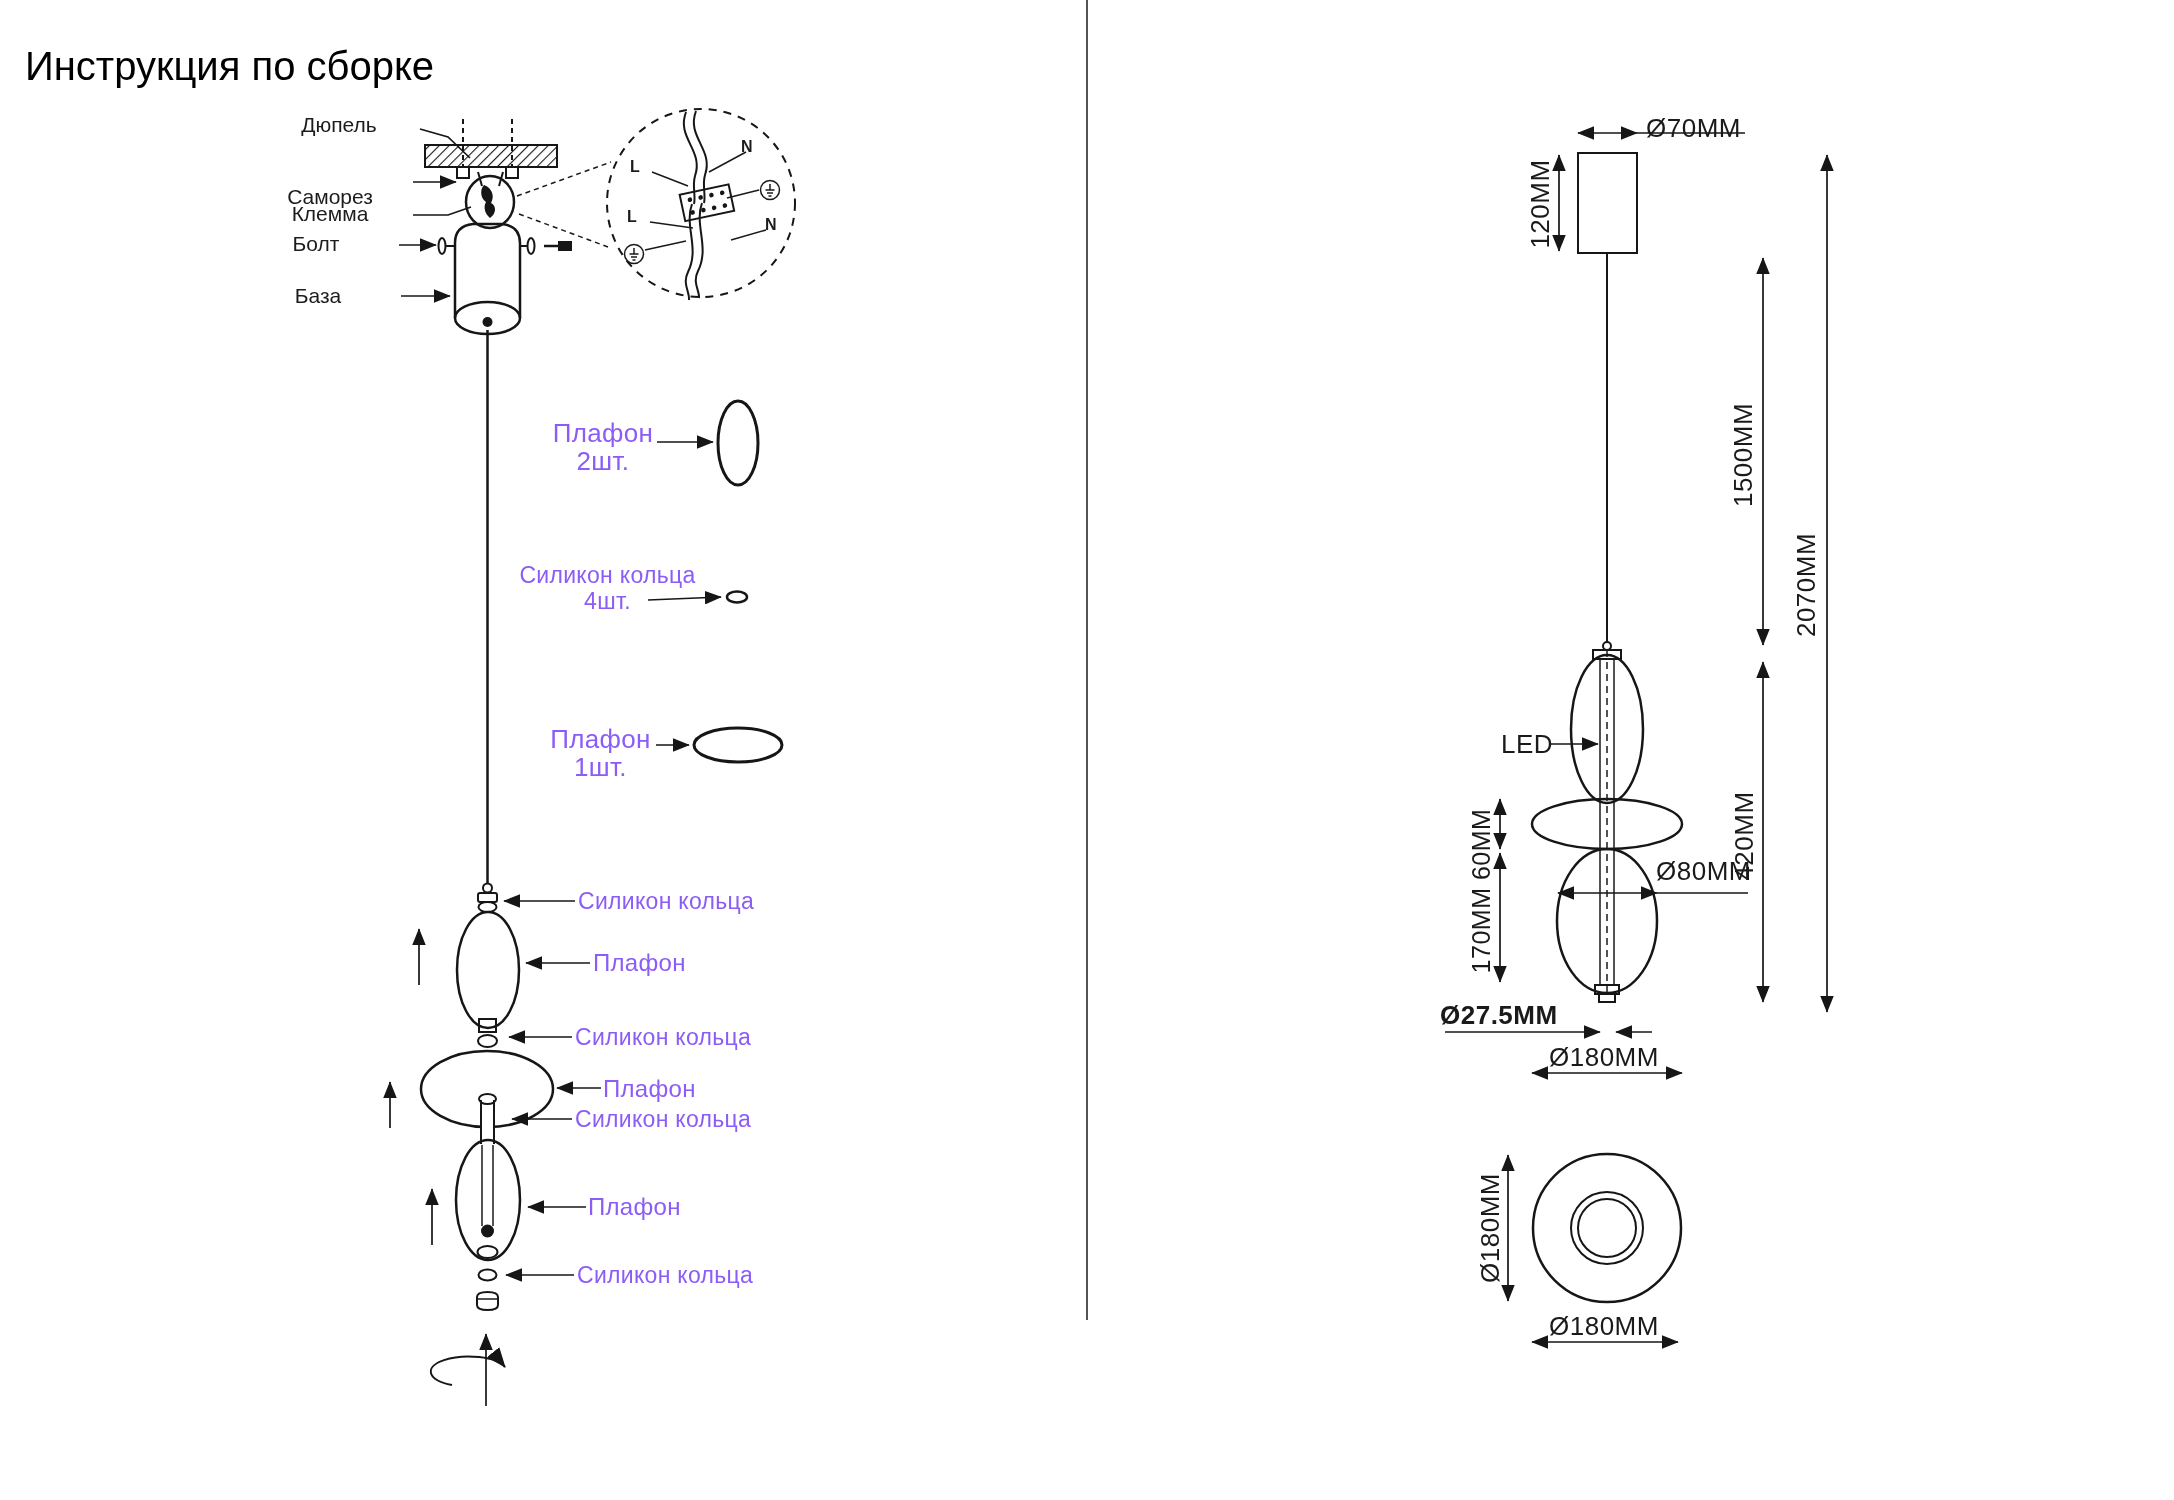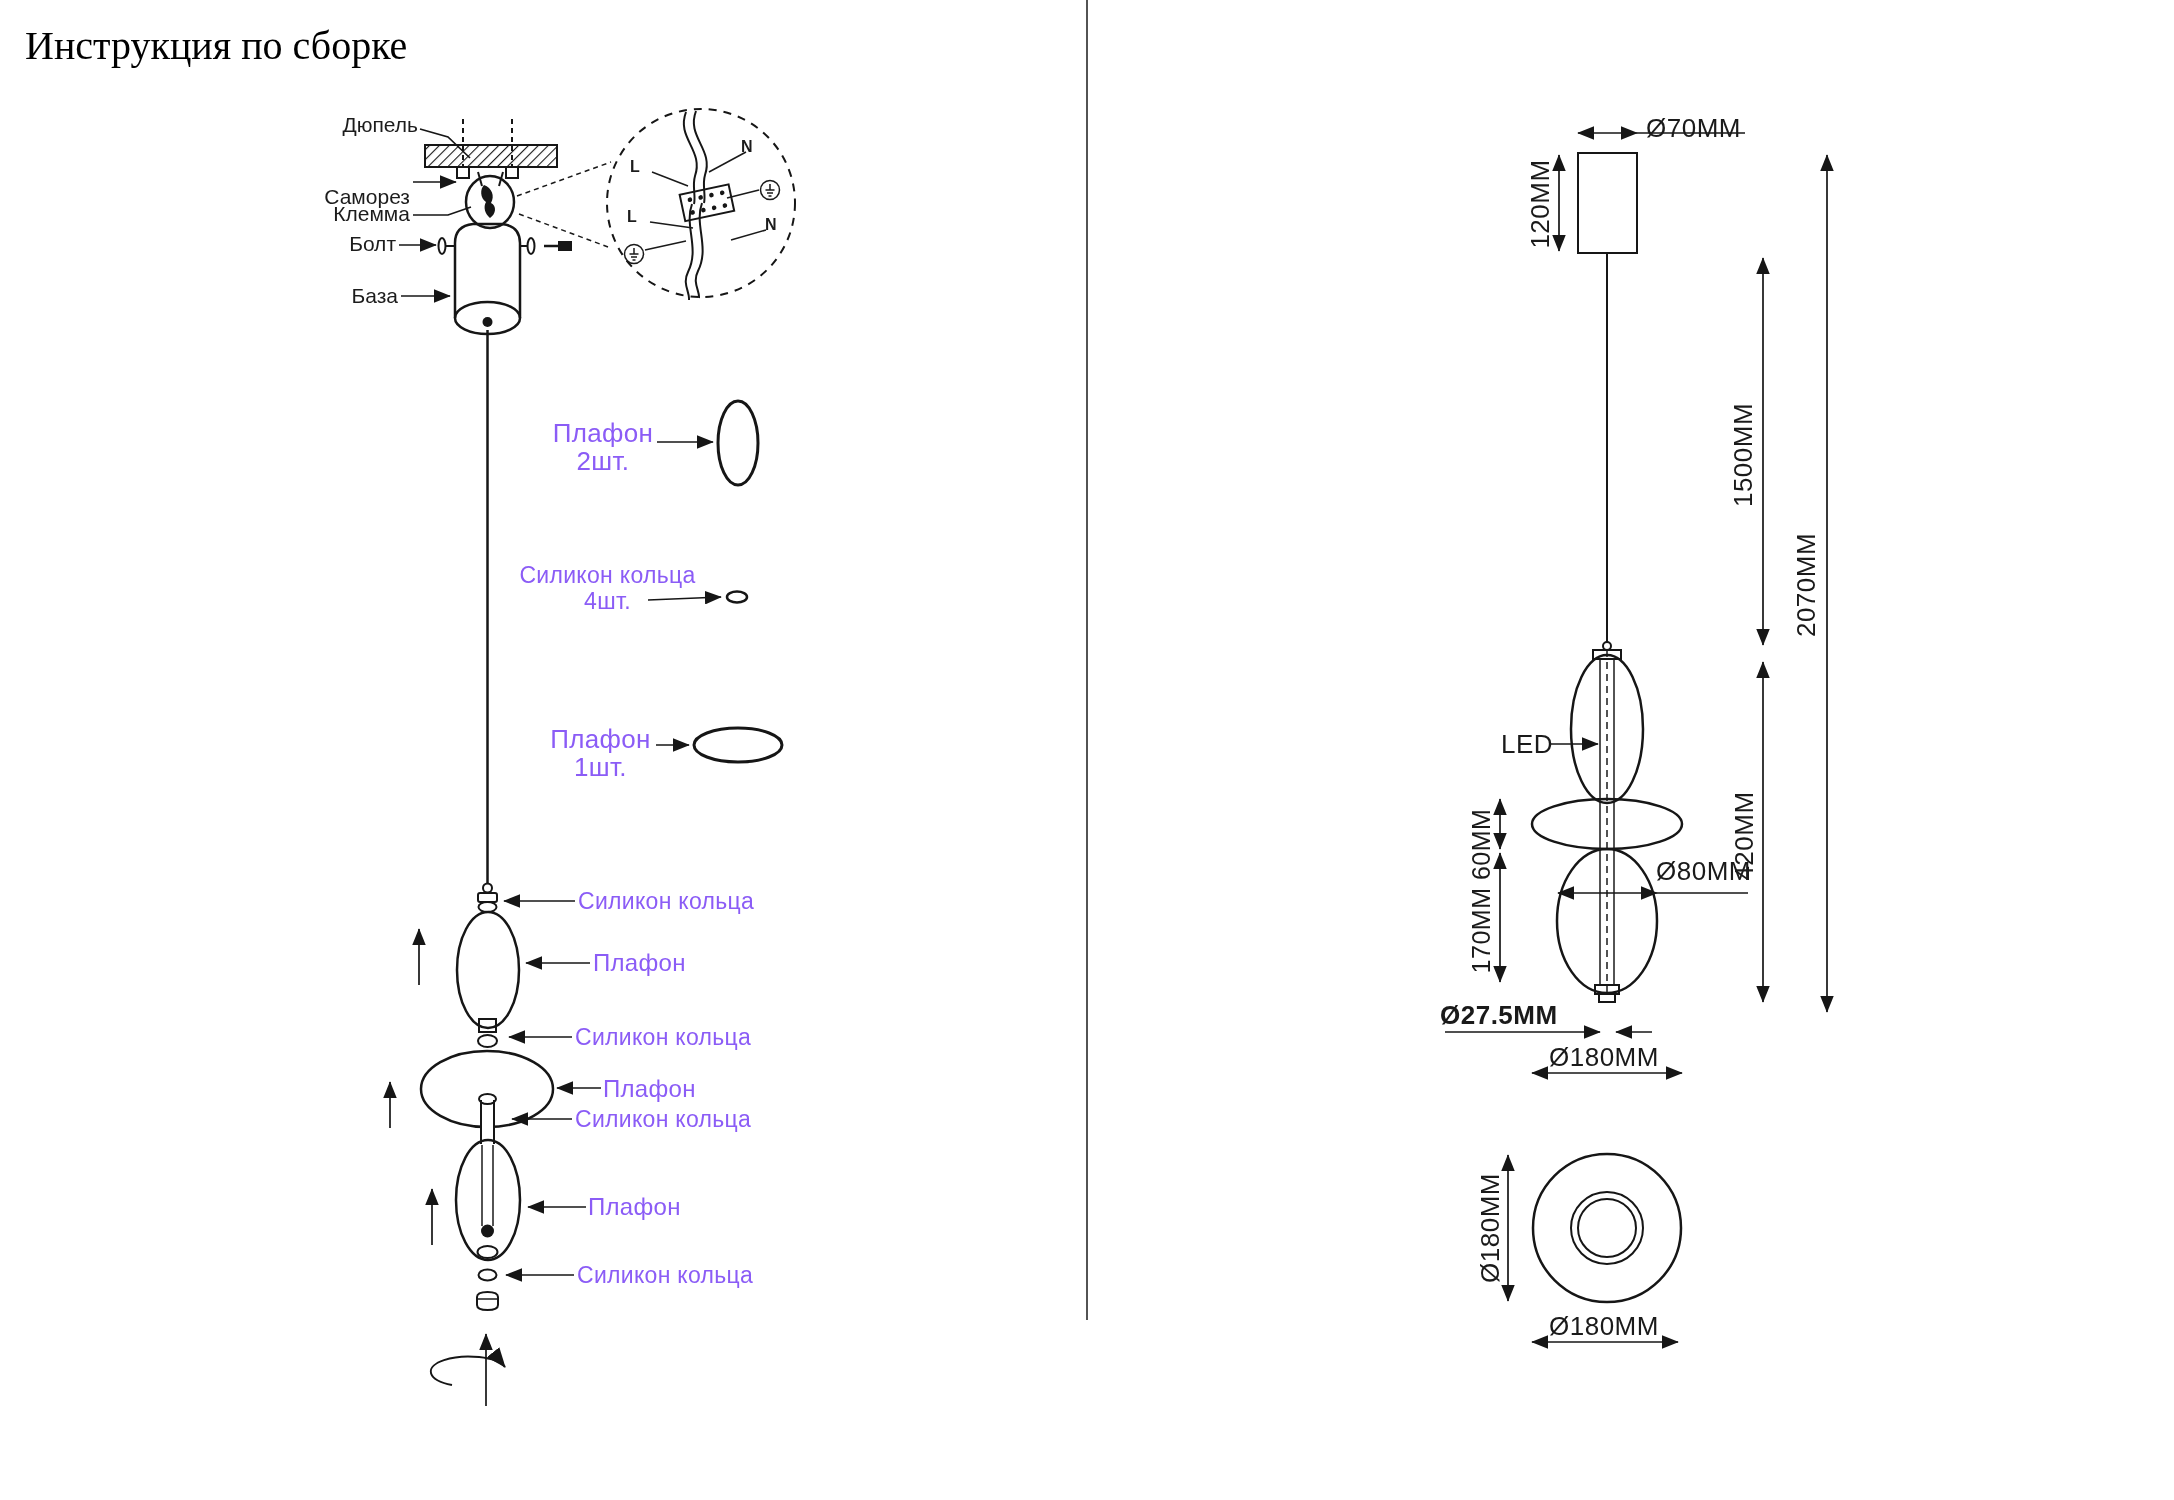--- a/index.html
+++ b/index.html
@@ -7,21 +7,21 @@
         font-family:"Liberation Sans",sans-serif;color:#111;}
   svg{position:absolute;left:0;top:0;}
   .lbl{position:absolute;white-space:nowrap;color:#1c1c1c;}
   .title{font-size:40px;color:#000;}
   .small-lbl{font-size:21px;}
   .part-lbl{font-size:24px;letter-spacing:.3px;color:#8b5cf6;}
   .part-2l{line-height:28px;text-align:center;}
   .dim-lbl{font-size:26px;letter-spacing:.5px;color:#1a1a1a;}
   .wire-lbl{font-size:16px;font-weight:700;}
   .rot{transform:translate(-50%,-50%) rotate(-90deg);}
-  .ra{text-align:right;}
+  .ra{text-align:center;}
   .article{font-size:34px;color:#000;}
   
   .s15{stroke:#1a1a1a;stroke-width:1.5;fill:none;}
   .s2{stroke:#161616;stroke-width:2;fill:none;}
   .s25{stroke:#161616;stroke-width:2.5;fill:none;}
   .s3{stroke:#161616;stroke-width:3;fill:none;}
   .dim{stroke:#161616;stroke-width:1.7;fill:none;}
   .lead{stroke:#161616;stroke-width:1.7;fill:none;}
   .dash{stroke-dasharray:5 4;}
   .dashc{stroke-dasharray:8 7;}
@@ -204,21 +204,21 @@
       <line x1="1532" y1="1073" x2="1682" y2="1073" class="dim" marker-start="url(#arr)" marker-end="url(#arr)"></line>
 
       <circle cx="1607" cy="1228" r="74" class="s25"></circle>
       <circle cx="1607" cy="1228" r="36" class="s2"></circle>
       <circle cx="1607" cy="1228" r="29" class="s2"></circle>
       <line x1="1508" y1="1155" x2="1508" y2="1301" class="dim" marker-start="url(#arr)" marker-end="url(#arr)"></line>
       <line x1="1532" y1="1342" x2="1678" y2="1342" class="dim" marker-start="url(#arr)" marker-end="url(#arr)"></line>
     </g>
   </svg>
 
-  <div class="lbl title" style="left:25px;top:22px;font-family:Liberation Serif, serif;">Инструкция по сборке</div>
+  <div class="lbl title" style="left:25px;top:44px;">Инструкция по сборке</div>
 
   <div class="lbl small-lbl ra" style="left:260px;top:113px;width:158px;">Дюпель</div>
   <div class="lbl small-lbl ra" style="left:250px;top:185px;width:160px;">Саморез</div>
   <div class="lbl small-lbl ra" style="left:250px;top:202px;width:160px;">Клемма</div>
   <div class="lbl small-lbl ra" style="left:236px;top:232px;width:160px;">Болт</div>
   <div class="lbl small-lbl ra" style="left:238px;top:284px;width:160px;">База</div>
 
   <div class="lbl part-lbl part-2l" style="left:538px;top:419px;width:130px;font-size:26px;">
     <span>Плафон</span><br>
     <span>2шт.</span>

